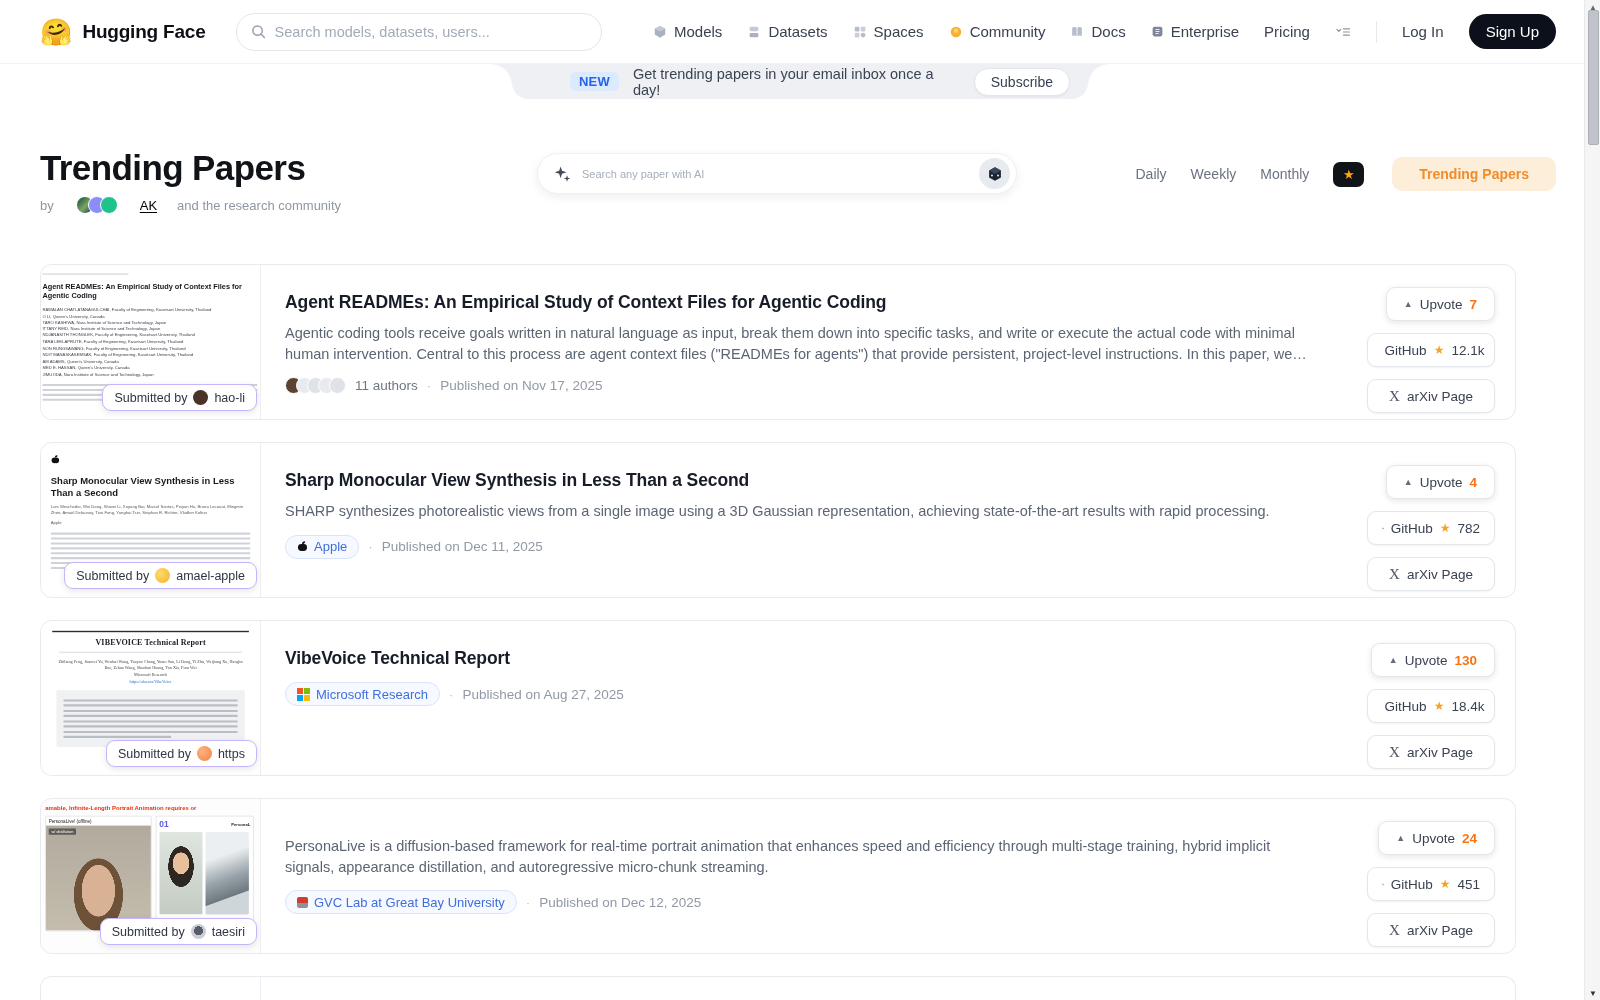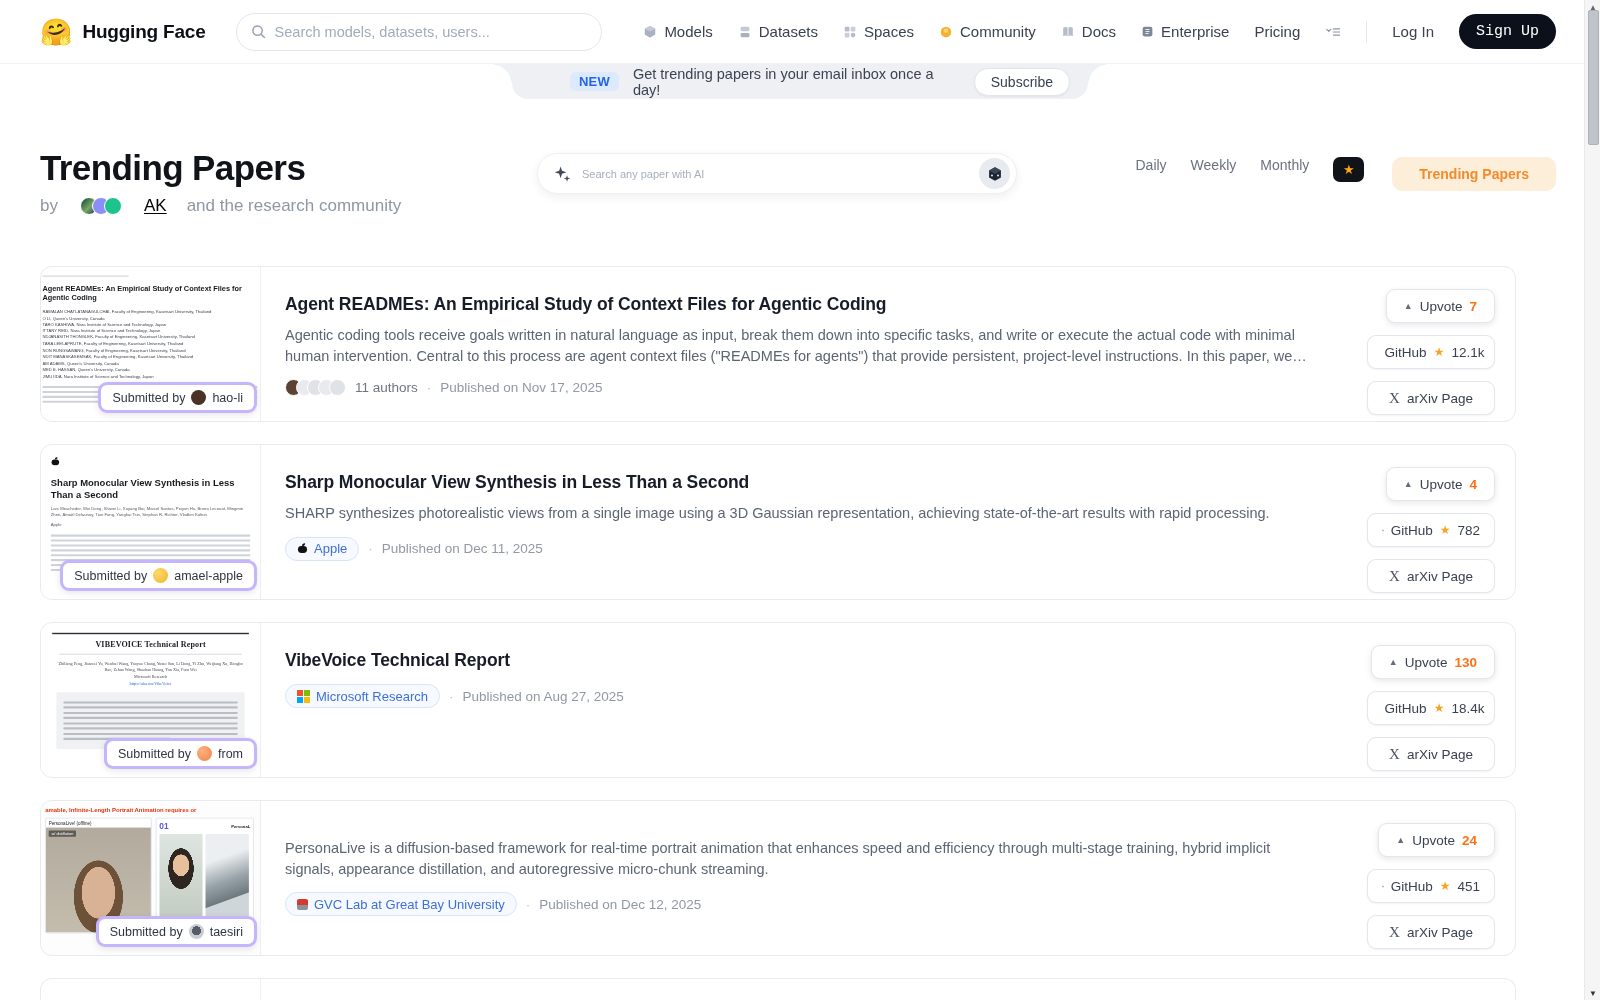--- a/index.html
+++ b/index.html
@@ -20,76 +20,76 @@
   .nav-search svg { flex:none; }
   .nav-search input { border:none; outline:none; flex:1; font-size:14.5px; color:#374151;
                       font-family:inherit; background:transparent; }
   .nav-search input::placeholder { color:#a2abb8; }
   .nav-links { margin-left:auto; display:flex; align-items:center; gap:25px; font-size:15px; color:#3a4150; }
   .nav-item { display:flex; align-items:center; gap:7px; cursor:pointer; white-space:nowrap; }
   .nav-item .ico { display:inline-flex; }
   .nav-divider { width:1px; height:22px; background:#e6e8ec; }
   .nav-login { cursor:pointer; }
   .nav-signup { background:#0b101b; color:#fff; border:none; border-radius:999px; padding:9px 17px;
-                font-size:15px; font-family:Liberation Mono, monospace; cursor:pointer; }
+                font-size:15px; font-family:Liberation Sans, sans-serif; cursor:pointer; }
 
   
   .banner-row { height:40px; position:relative; }
   .banner { position:relative; margin:0 auto; width:576px; height:35px; background:#eef0f4;
             border-radius:0 0 16px 16px; display:flex; align-items:center; gap:14px; padding:0 18px 0 58px; }
   .banner::before { content:""; position:absolute; left:-21px; top:0; width:21px; height:21px;
             background:radial-gradient(circle at 0 100%, rgba(0,0,0,0) 20.5px, #eef0f4 21px); }
   .banner::after { content:""; position:absolute; right:-21px; top:0; width:21px; height:21px;
             background:radial-gradient(circle at 100% 100%, rgba(0,0,0,0) 20.5px, #eef0f4 21px); }
   .new-badge { background:#dbeafe; color:#2563eb; font-size:13px; font-weight:700;
                padding:2px 9px; border-radius:6px; letter-spacing:.2px; }
   .banner-text { font-size:14.5px; color:#3b4352; }
   .subscribe-btn { margin-left:6px; background:#fff; border:1px solid #e3e6ea; border-radius:16px;
                padding:5px 16px; font-size:14px; color:#374151; font-family:inherit; cursor:pointer;
                box-shadow:0 1px 2px rgba(16,24,40,.05); }
 
   
   .page-header { display:flex; align-items:flex-start; margin:44px 44px 0 40px; }
   .ph-left { width:497px; flex:none; }
   .page-title { font-size:35px; font-weight:800; color:#101318; letter-spacing:-0.6px; }
-  .byline { margin-top:8px; display:flex; align-items:center; gap:20px; font-size:17px; color:#8f97a3; }
+  .byline { margin-top:8px; display:flex; align-items:center; gap:20px; font-size:13px; color:#8f97a3; }
   .byline-avatars { display:flex; margin:0 2px; }
   .byline-avatars .av { width:18px; height:18px; border-radius:50%; border:1.5px solid #fff; }
   .byline-avatars .av + .av { margin-left:-6px; }
   .av-ak { background:linear-gradient(135deg,#33684a 20%,#79a85f 55%,#2d4a66 90%); }
   .av-p2 { background:#8b8ef8; }
   .av-p3 { background:#1ec28b; }
   .curator-link { color:#000000; text-decoration:underline; text-underline-offset:2px; cursor:pointer; }
 
   .ai-search { width:480px; height:41px; margin-top:5px; border:1px solid #eef0f3; border-radius:21px;
                background:#fff; box-shadow:0 3px 10px rgba(16,24,40,.07); display:flex; align-items:center;
                gap:11px; padding:0 6px 0 16px; }
   .ai-search input { border:none; outline:none; flex:1; font-size:11px; color:#374151;
                      font-family:inherit; background:transparent; }
   .ai-search input::placeholder { color:#a7aebb; }
   .dice-btn { width:31px; height:31px; border-radius:50%; background:#e7eaee; border:none; flex:none;
               display:flex; align-items:center; justify-content:center; cursor:pointer; }
 
-  .ph-controls { margin-left:auto; display:flex; gap:24px; margin-top:9px; }
+  .ph-controls { margin-left:auto; display:flex; align-items:center; gap:24px; margin-top:9px; }
   .range-link { font-size:14px; color:#6b7280; cursor:pointer; }
   .star-box { width:31px; height:25px; background:#101318; border:none; border-radius:7px;
               color:#ffa516; font-size:13px; display:flex; align-items:center; justify-content:center; cursor:pointer; }
   .trending-btn { background:#fdeeda; border:none; border-radius:10px; color:#f08c2c; font-weight:700;
               font-size:14px; padding:9px 27px; font-family:inherit; cursor:pointer; margin-left:4px; }
 
   
   .cards { margin:50px 84px 0 40px; display:flex; flex-direction:column; gap:22px; }
   .card { display:flex; height:156px; background:#fff; border:1px solid #e7eaee; border-radius:12px; }
   .card.partial { height:40px; border-radius:12px 12px 0 0; border-bottom:none; overflow:hidden; }
 
   .thumb { width:220px; flex:none; position:relative; border-right:1px solid #eceef2;
            border-radius:12px 0 0 12px; overflow:hidden; background:#fff; cursor:pointer; }
   .shrink { transform:scale(0.7); transform-origin:top left; width:143%; }
 
-  .submitted { position:absolute; bottom:8px; right:3px; background:#fff; border:3px solid #c4b5fd;
+  .submitted { position:absolute; bottom:8px; right:3px; background:#fff; border:1px solid #c4b5fd;
                border-radius:9px; padding:5px 11px; display:flex; align-items:center; gap:6px;
                font-size:12.5px; color:#2f3542; box-shadow:0 2px 7px rgba(16,24,40,.10); white-space:nowrap; z-index:3; }
   .sub-avatar { width:15px; height:15px; border-radius:50%; flex:none; }
 
   .bar { height:3px; background:#cfd3d9; border-radius:1px; margin:4px 0; }
   .bar.short { width:62%; }
 
   
   .t1 .shrink { padding:12px 4px 0 2px; }
   .t1 .tiny-top { height:2px; background:#d9dce0; width:40%; margin-bottom:10px; }
@@ -470,21 +470,21 @@
           <div class="bar"></div>
           <div class="bar"></div>
           <div class="bar"></div>
           <div class="bar"></div>
           <div class="bar short"></div>
         </div>
       </div>
       <div class="submitted">
         <span>Submitted by</span>
         <span class="sub-avatar" style="background:radial-gradient(circle at 35% 35%, #ffb27d, #f0814a)"></span>
-        <span>from</span>
+        <span>https</span>
       </div>
     </div>
     <div class="card-body">
       <h2 class="paper-title">VibeVoice Technical Report</h2>
       <div class="meta">
         <span class="org-badge">
           <span class="ms-logo">
             <i style="background:#f35325"></i>
               <i style="background:#81bc06"></i>
               <i style="background:#05a6f0"></i>

